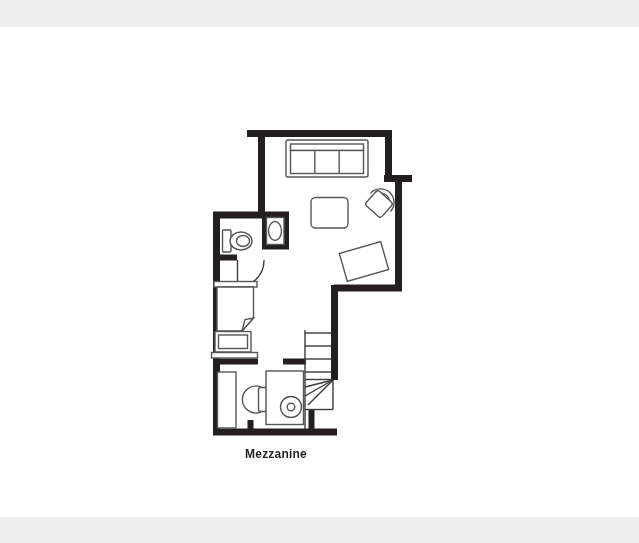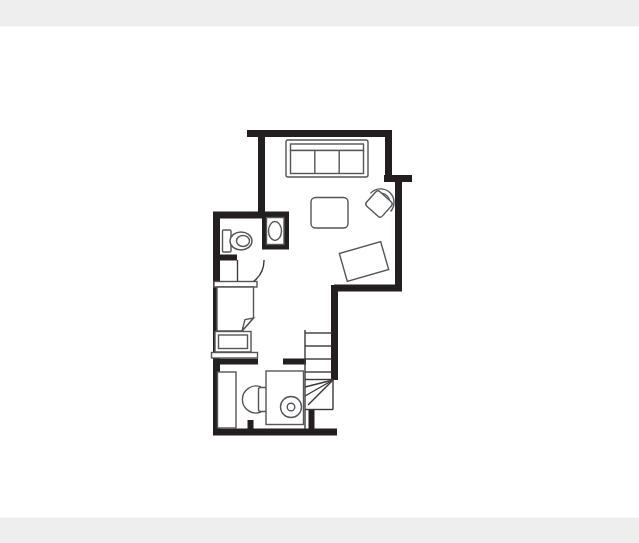--- a/index.html
+++ b/index.html
@@ -142,13 +142,14 @@
     <g>
       <rect class="furn" x="266" y="371" width="37.5" height="53.5"></rect>
     </g>
 
     <g>
       <circle class="furn" cx="291" cy="407" r="10.5"></circle>
       <circle class="furn nofill" cx="291" cy="407" r="3.8"></circle>
     </g>
   </svg>
 
+  <div class="plan-label">Mezzanine</div>
 </div>
 
 </body></html>

